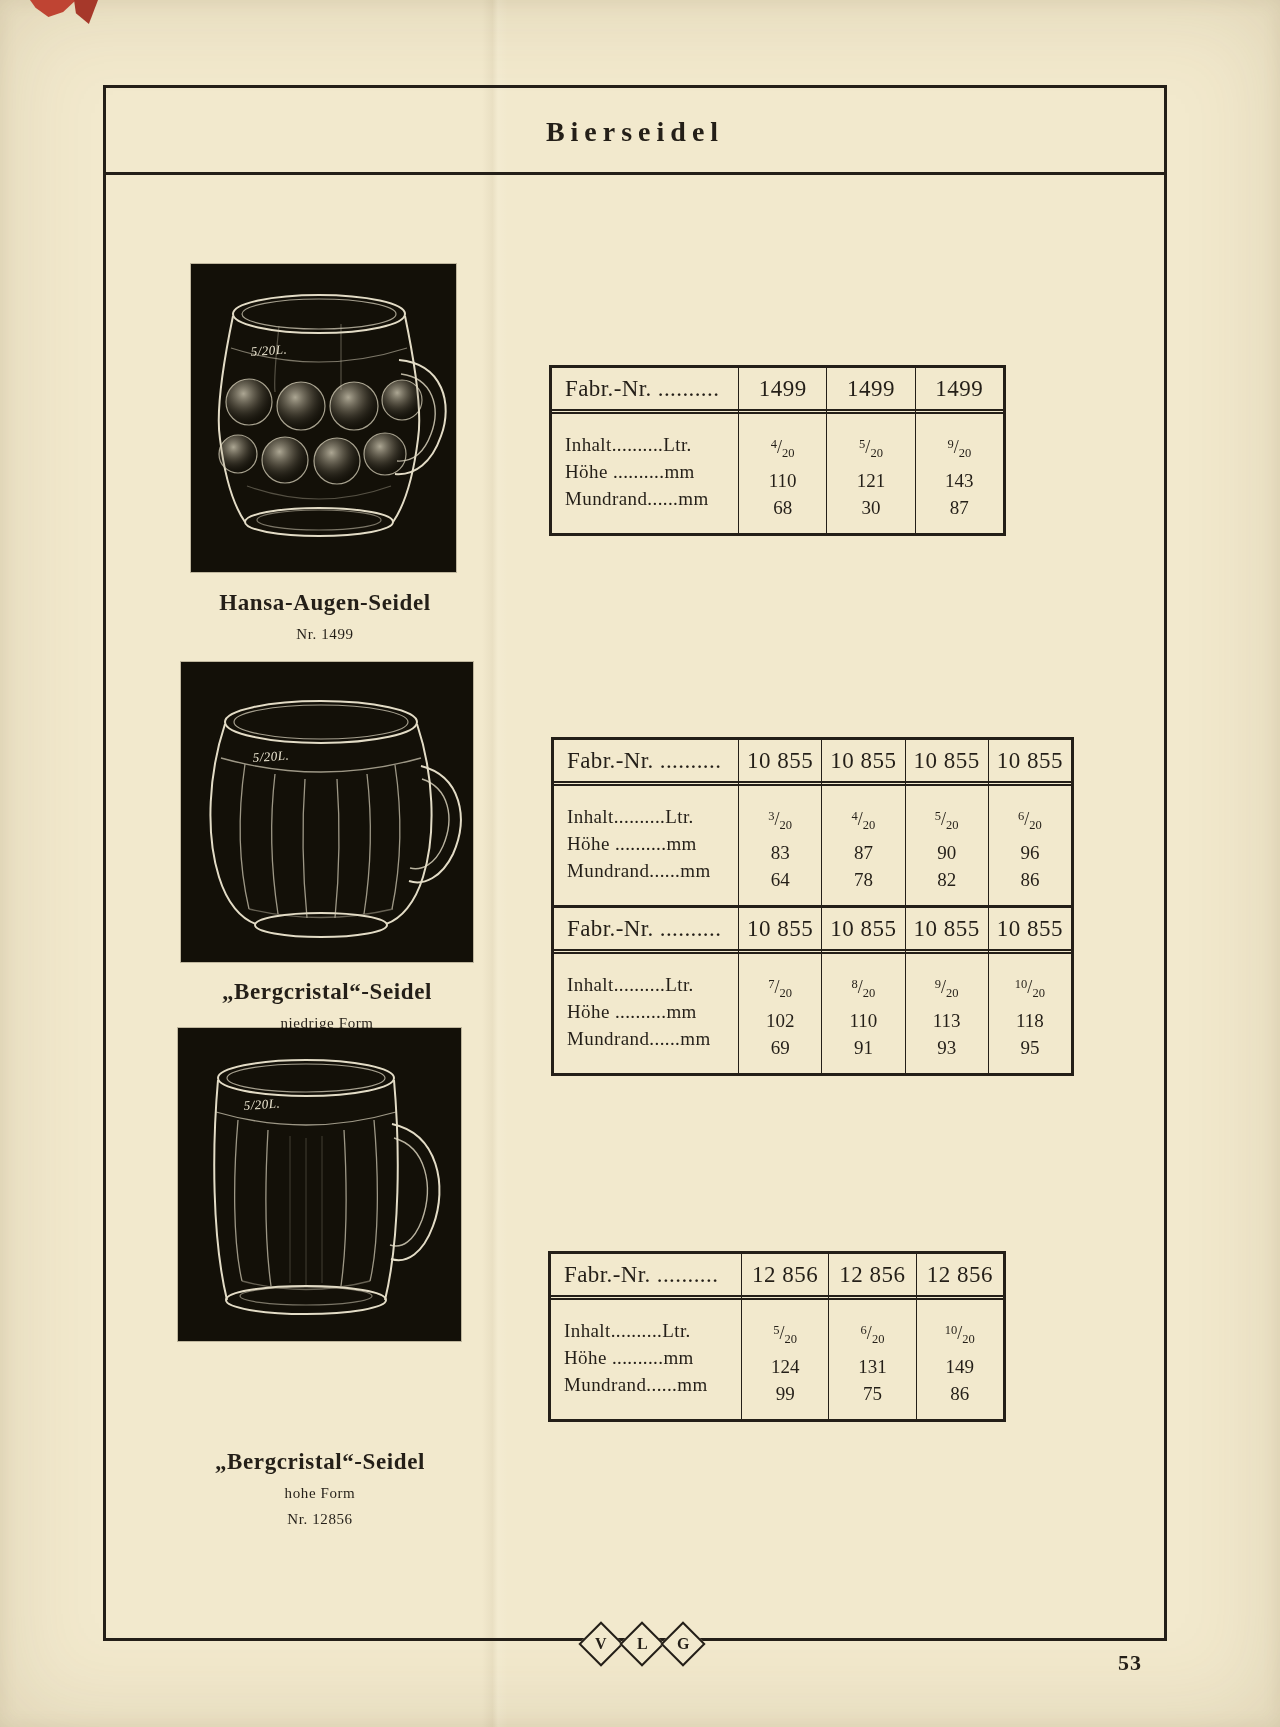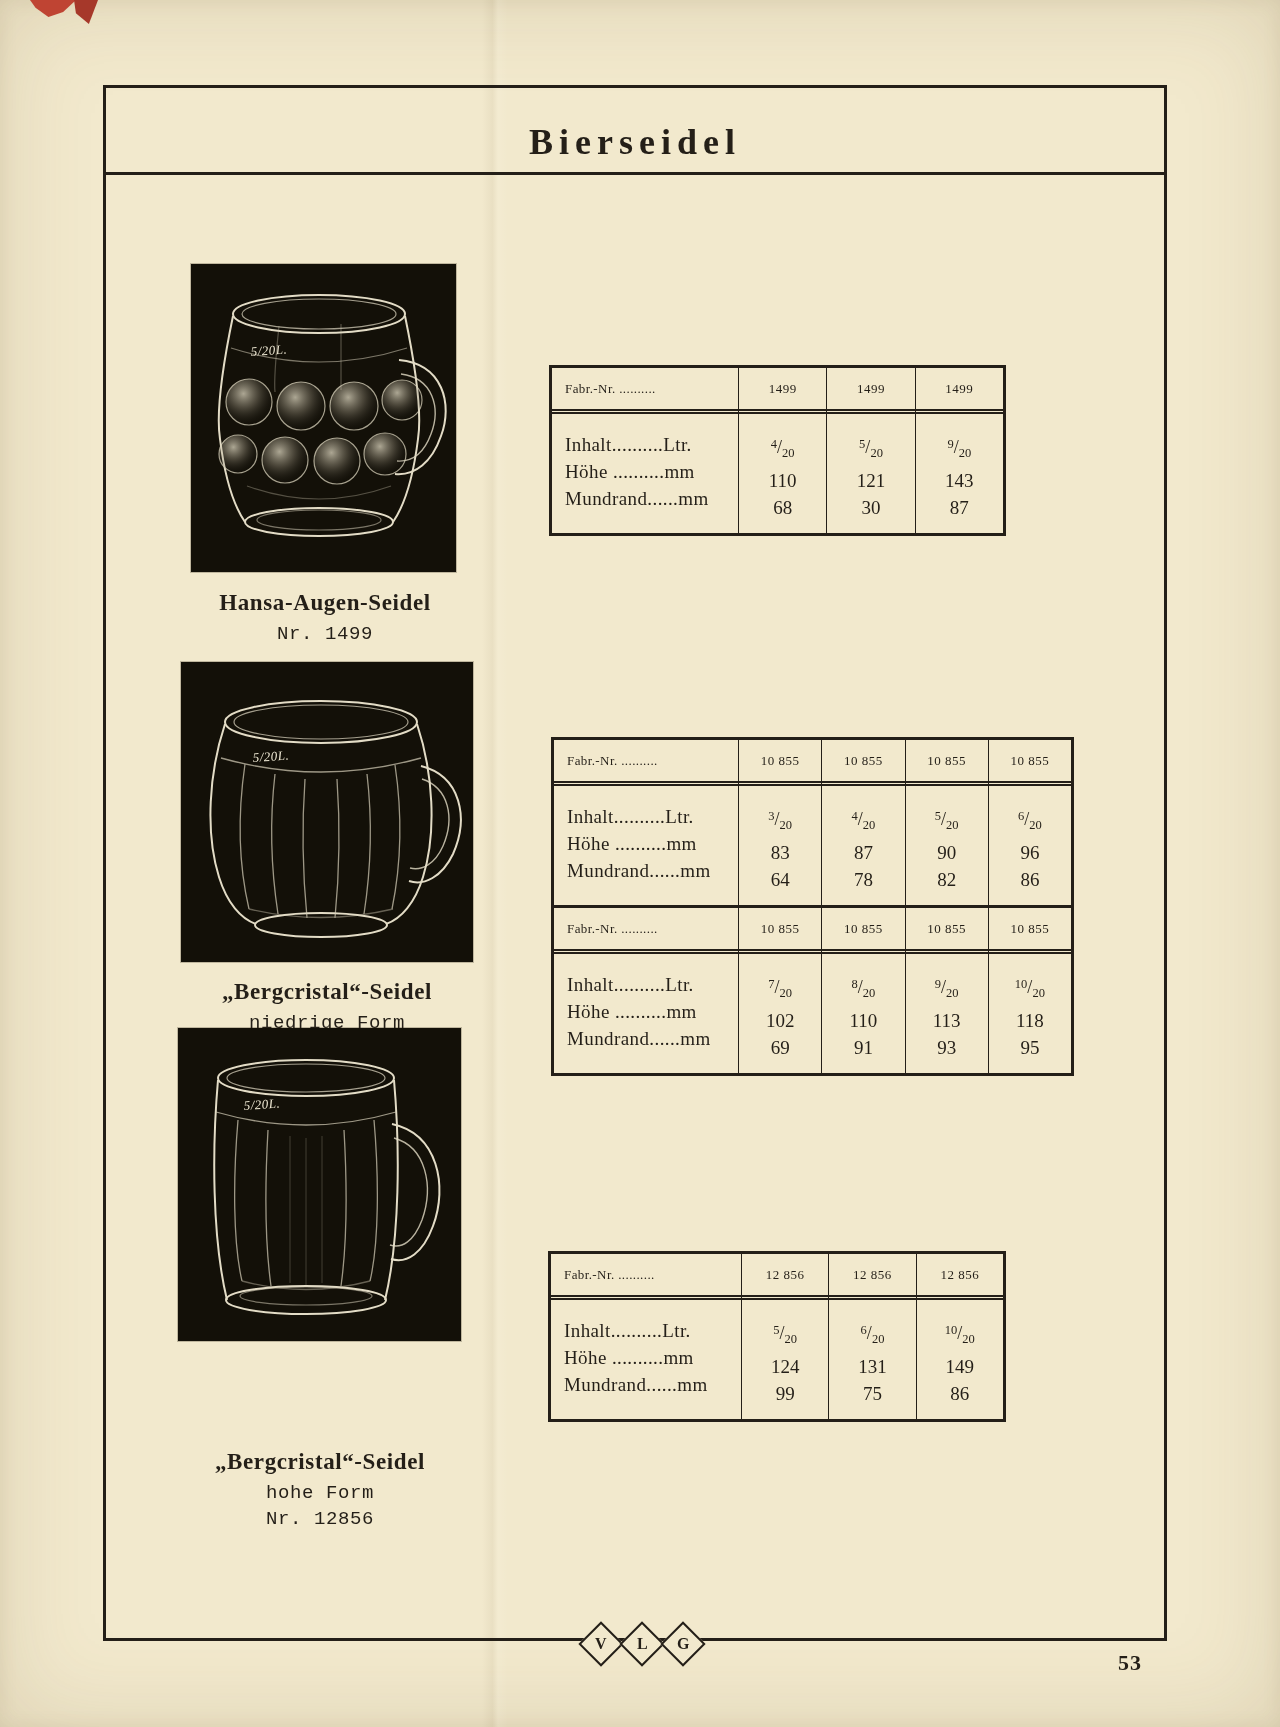--- a/index.html
+++ b/index.html
@@ -18,45 +18,45 @@
   .fold{position:absolute;left:482px;top:0;width:26px;height:100%;
     background:linear-gradient(90deg,rgba(120,100,60,0),rgba(120,100,60,.07) 40%,rgba(255,255,244,.10) 62%,rgba(120,100,60,0));}
   .tear1{position:absolute;left:30px;top:0;width:46px;height:17px;background:#bf4433;
     clip-path:polygon(0 0,100% 0,72% 70%,40% 100%,12% 45%);}
   .tear2{position:absolute;left:74px;top:0;width:24px;height:24px;background:#a6382a;
     clip-path:polygon(0 0,100% 0,62% 100%,8% 55%);}
 
   .frame{position:absolute;left:103px;top:85px;width:1058px;height:1550px;border:3px solid var(--ink);}
   .title-rule{position:absolute;left:103px;top:172px;width:1064px;height:3px;background:var(--ink);}
   .title{position:absolute;left:103px;top:97px;width:1064px;text-align:center;
-    font-size:36px;font-weight:bold;letter-spacing:6px;color:var(--ink);}
+    font-size:28px;font-weight:bold;letter-spacing:6px;color:var(--ink);}
 
   .plate{position:absolute;box-shadow:0 0 0 1px rgba(40,30,15,.25);}
   .plate svg{display:block;}
   .plate text{font-family:"Liberation Serif",serif;font-style:italic;letter-spacing:.5px;}
   .plate0{left:191px;top:264px;width:265px;height:308px;}
   .plate1{left:181px;top:662px;width:292px;height:300px;}
   .plate2{left:178px;top:1028px;width:283px;height:313px;}
 
   .caption{position:absolute;width:320px;text-align:center;}
   .cap0{left:165px;top:590px;}
   .cap1{left:167px;top:979px;}
   .cap2{left:160px;top:1449px;}
   .cap-title{font-size:23px;font-weight:bold;letter-spacing:.6px;margin-bottom:5px;}
-  .cap-line{font-size:19px;line-height:26px;letter-spacing:.6px;font-family:Liberation Mono, monospace;}
+  .cap-line{font-size:15px;line-height:26px;letter-spacing:.6px;}
 
   .tablebox{position:absolute;border:3px solid var(--ink);}
   .tbl0{left:549px;top:365px;width:451px;}
   .tbl1{left:551px;top:737px;width:517px;}
   .tbl2{left:548px;top:1251px;width:452px;}
   .sub{display:grid;}
   .sub + .sub{border-top:3px solid var(--ink);}
   .col{min-width:0;}
   .col + .col{border-left:1.5px solid var(--ink);}
-  .hcell{line-height:41px;font-size:13px;text-align:center;letter-spacing:.5px;
+  .hcell{line-height:41px;font-size:23px;text-align:center;letter-spacing:.5px;
     border-bottom:5px double var(--ink);white-space:nowrap;overflow:hidden;}
   .vals{padding:17px 0 12px;}
   .v{line-height:27px;font-size:19px;text-align:center;white-space:nowrap;overflow:hidden;}
   .lab .hcell,.lab .v{text-align:left;padding-left:13px;letter-spacing:.4px;}
   .frac .fn{font-size:12.5px;vertical-align:5px;}
   .frac .fs{font-size:18px;}
   .frac .fd{font-size:12.5px;vertical-align:-4px;}
 
   .logo{position:absolute;left:580px;top:1622px;width:124px;height:46px;}
   .dia{position:absolute;top:6px;width:28px;height:28px;background:var(--paper);

